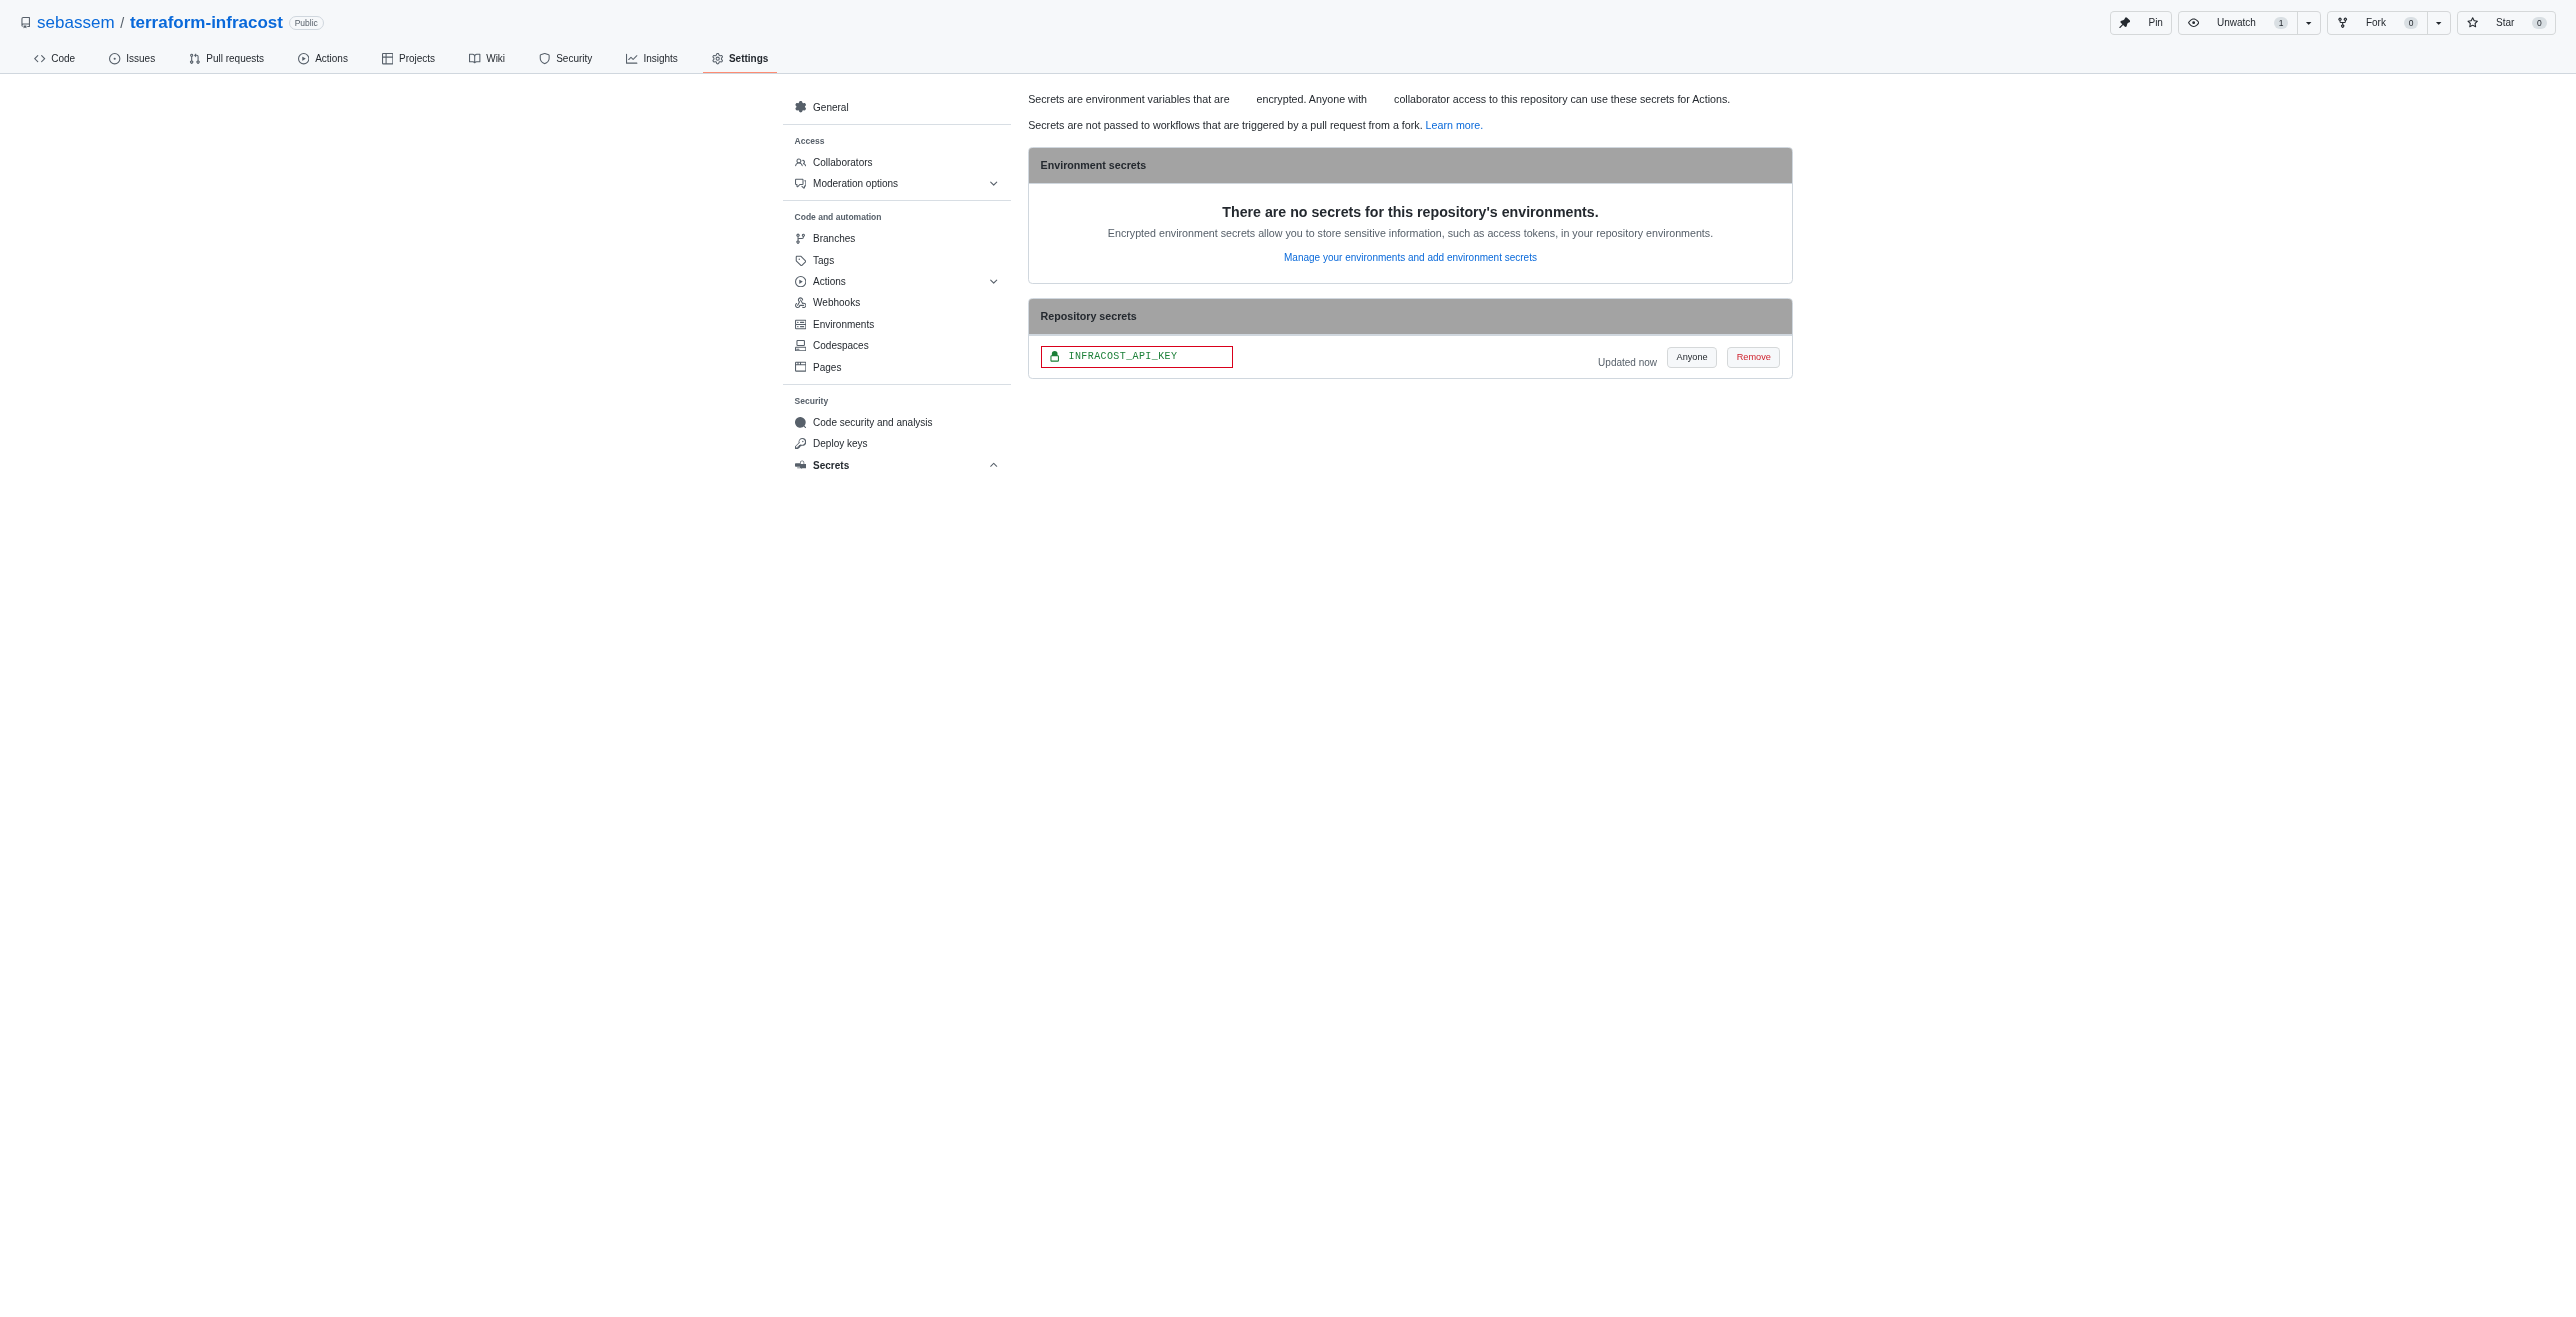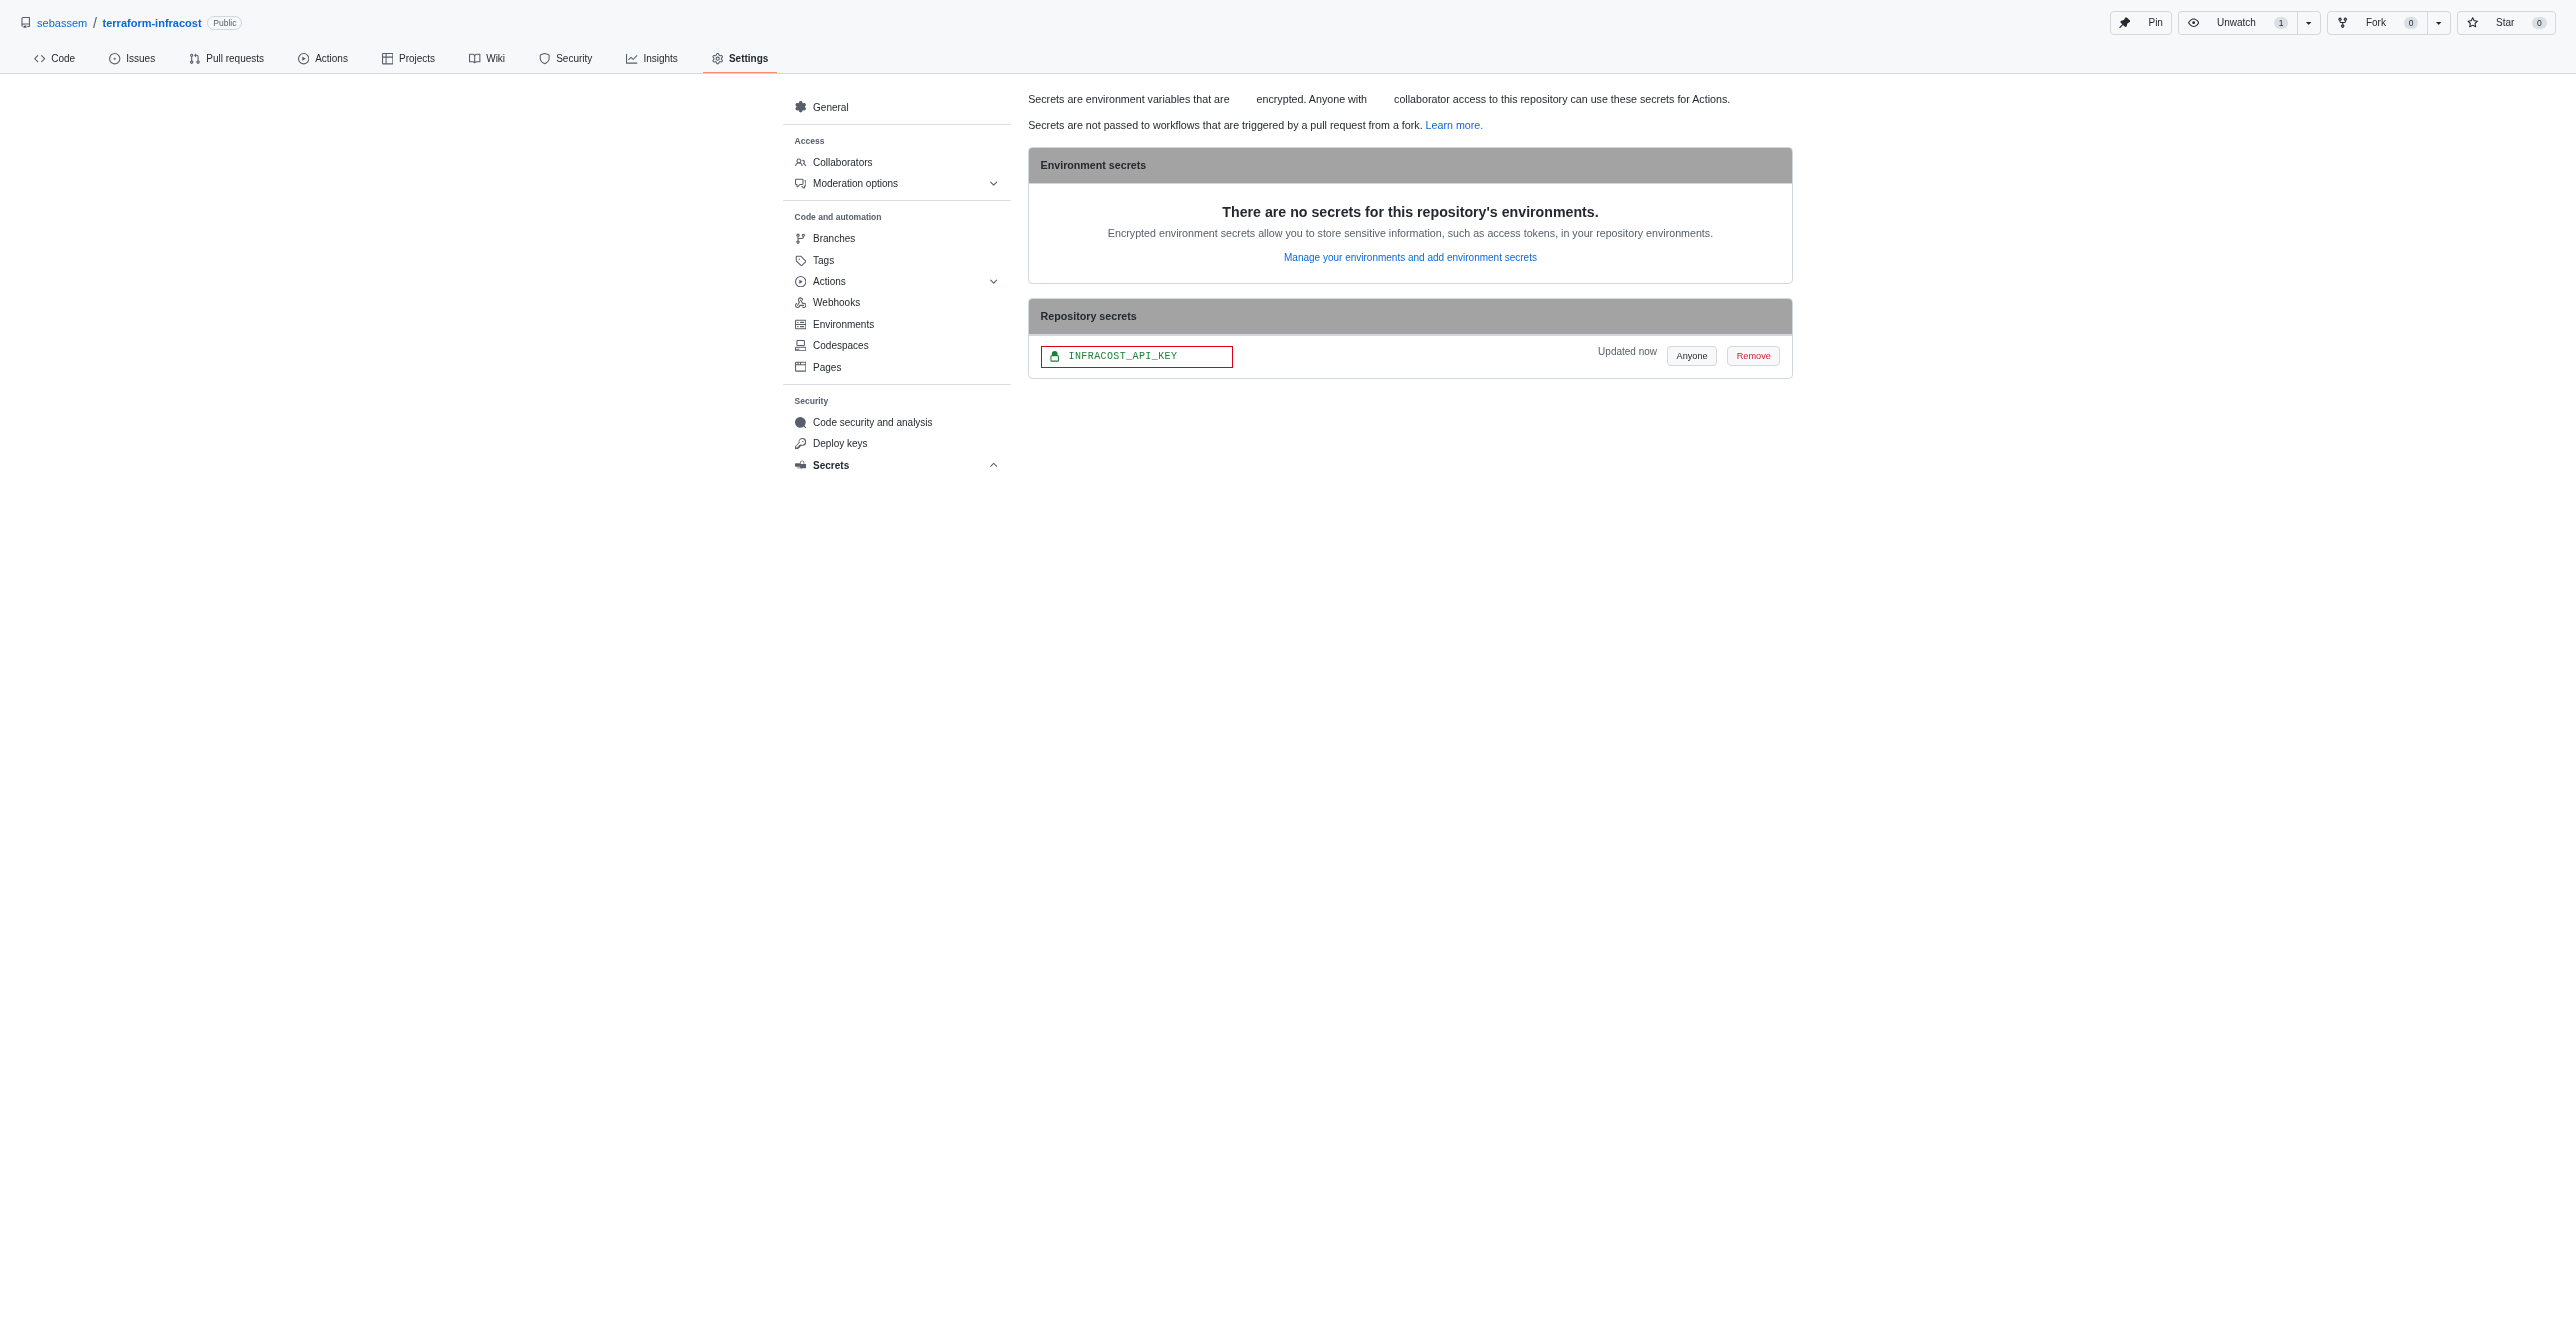--- a/index.html
+++ b/index.html
@@ -19,21 +19,21 @@
   }
   .repo-title-row {
     display: flex;
     align-items: center;
     gap: 5.7px;
     margin-bottom: 11.4px;
   }
   .repo-title-row .repo-icon { color: #57606a; }
   .repo-title-row .owner,
   .repo-title-row .name {
-    font-size: 11px;
+    font-size: 17px;
     color: #0969da;
   }
   .repo-title-row .name { font-weight: 600; }
   .repo-title-row .sep { color: #57606a; font-size: 14.2px; }
   .visibility-badge {
     border: 0.7px solid #d0d7de;
     border-radius: 2em;
     padding: 0 5px;
     font-size: 8.5px;
     color: #57606a;
@@ -152,21 +152,21 @@
     padding: 11.4px;
     font-weight: 600;
     font-size: 10.7px;
   }
   .panel-body { padding: 20px 17px; text-align: center; }
   .panel-body h3 { font-size: 14.2px; font-weight: 600; margin-bottom: 7.1px; }
   .panel-body p { color: #57606a; font-size: 10.7px; margin-bottom: 12.8px; }
 
   .secret-row {
     display: flex;
-    align-items: flex-start;
+    align-items: flex-end;
     gap: 10px;
     padding: 10px 11.4px;
     border-top: 0.7px solid #d0d7de;
   }
   .secret-name-wrap {
     border: 1.4px solid #d9001b;
     padding: 4.3px 7.1px;
     display: inline-flex;
     align-items: center;
     gap: 8.5px;

